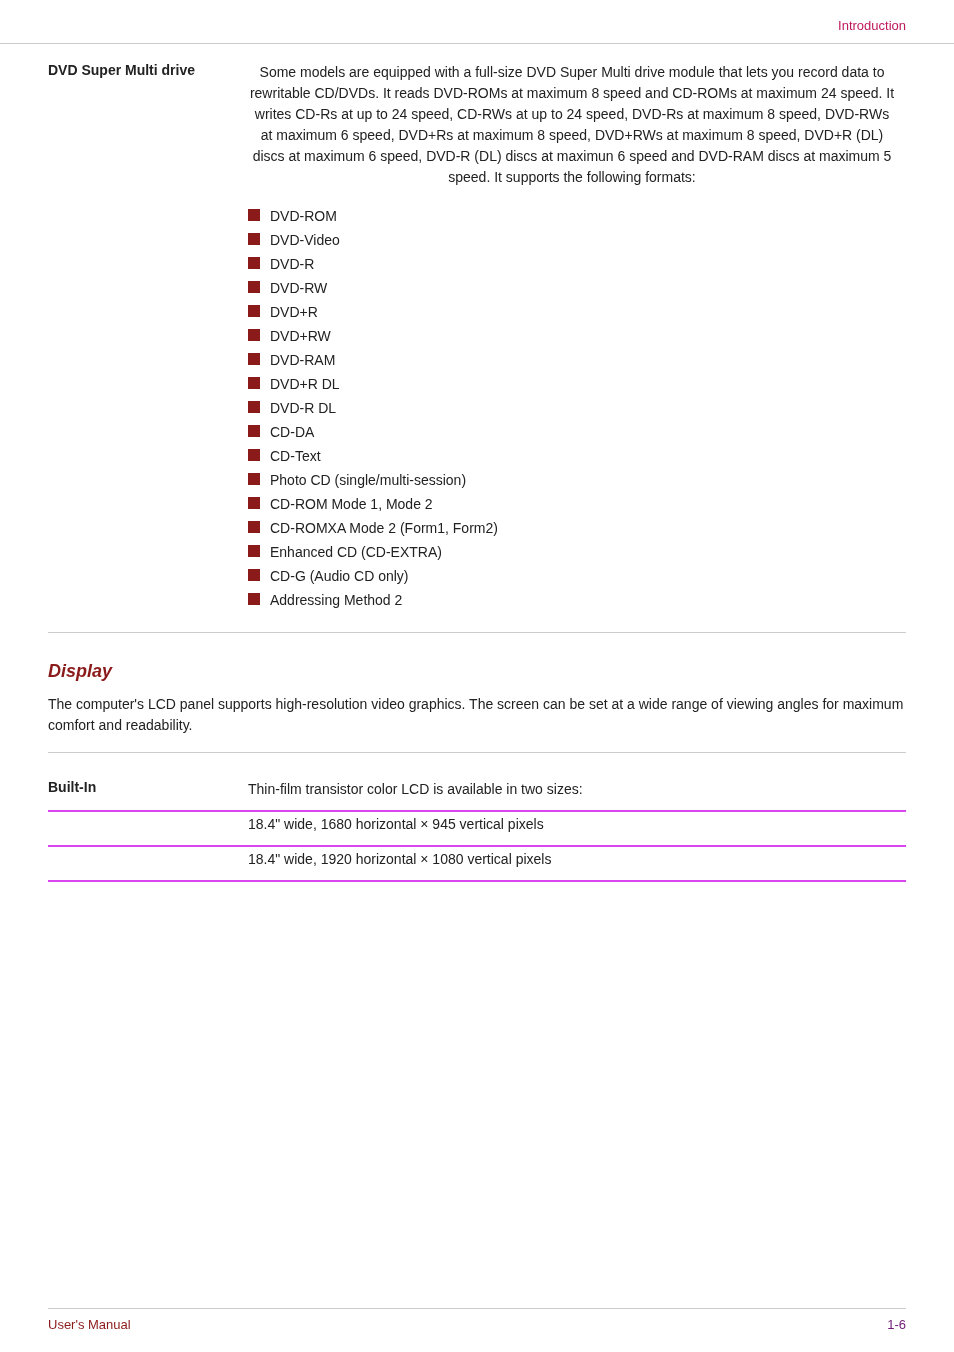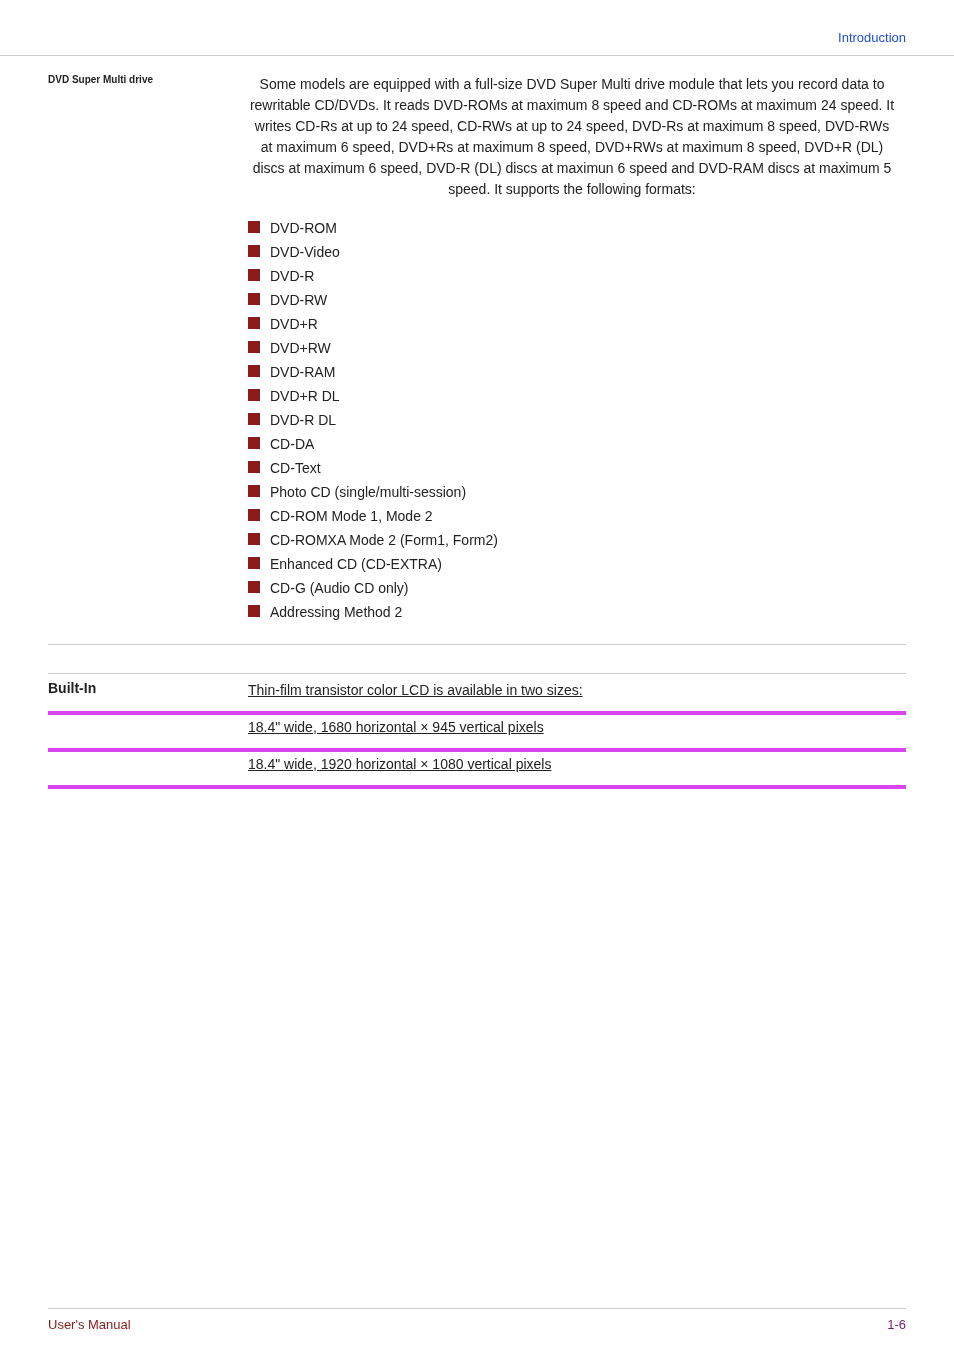--- a/index.html
+++ b/index.html
@@ -19,23 +19,22 @@
     }
 
     .page-header {
       display: flex;
       justify-content: flex-end;
       padding: 18px 48px 10px 48px;
       border-bottom: 1px solid #cccccc;
     }
 
     .header-title {
-      color: #1d4ed8;
+      color: #be185d;
       font-size: 13px;
-      margin-top: 12px;
     }
 
     .page-content {
       padding: 0 48px;
     }
 
     
     .content-table {
       width: 100%;
       border-collapse: collapse;
@@ -44,21 +43,21 @@
 
     .content-table td {
       padding: 18px 10px 18px 0;
       vertical-align: top;
       border-bottom: 1px solid #cccccc;
     }
 
     .label-cell {
       width: 200px;
       font-weight: bold;
-      font-size: 10px;
+      font-size: 14px;
       padding-right: 20px;
       white-space: nowrap;
     }
 
     .desc-cell {
       font-size: 14px;
       line-height: 1.5;
       text-align: center;
     }
 
@@ -105,37 +104,36 @@
       line-height: 1.5;
       margin-bottom: 16px;
     }
 
     .display-table {
       width: 100%;
       border-collapse: collapse;
     }
 
     .display-table td {
-      padding: 6px 10px 10px 0;
+      padding: 26px 10px 10px 0;
       vertical-align: top;
       border-top: 1px solid #cccccc;
-      border-bottom: 4px solid #d946ef;
+      border-bottom: 2px solid #d946ef;
     }
 
     .display-label-cell {
       width: 200px;
       font-weight: bold;
       font-size: 14px;
       padding-right: 20px;
     }
 
     .display-desc-cell {
       font-size: 14px;
       line-height: 1.5;
-      text-decoration: underline;
     }
 
     .display-sub-row {
       border-top: none !important;
     }
 
     .display-sub-row td {
       border-top: none !important;
       padding-top: 2px;
     }
@@ -250,21 +248,23 @@
                 <span class="bullet-square"></span>
                 <span>Addressing Method 2</span>
               </li>
             </ul>
         </td>
       </tr>
     </tbody>
   </table>
 
   <div class="display-section">
-
+    <h2 class="display-heading">Display</h2>
+
+    <p class="display-intro">The computer's LCD panel supports high-resolution video graphics. The screen can be set at a wide range of viewing angles for maximum comfort and readability.</p>
 
     <table class="display-table">
       <tbody>
         <tr>
           <td class="display-label-cell">
             <span>Built-In</span>
           </td>
           <td class="display-desc-cell">
             <span>Thin-film transistor color LCD is available in two sizes:</span>
           </td>

